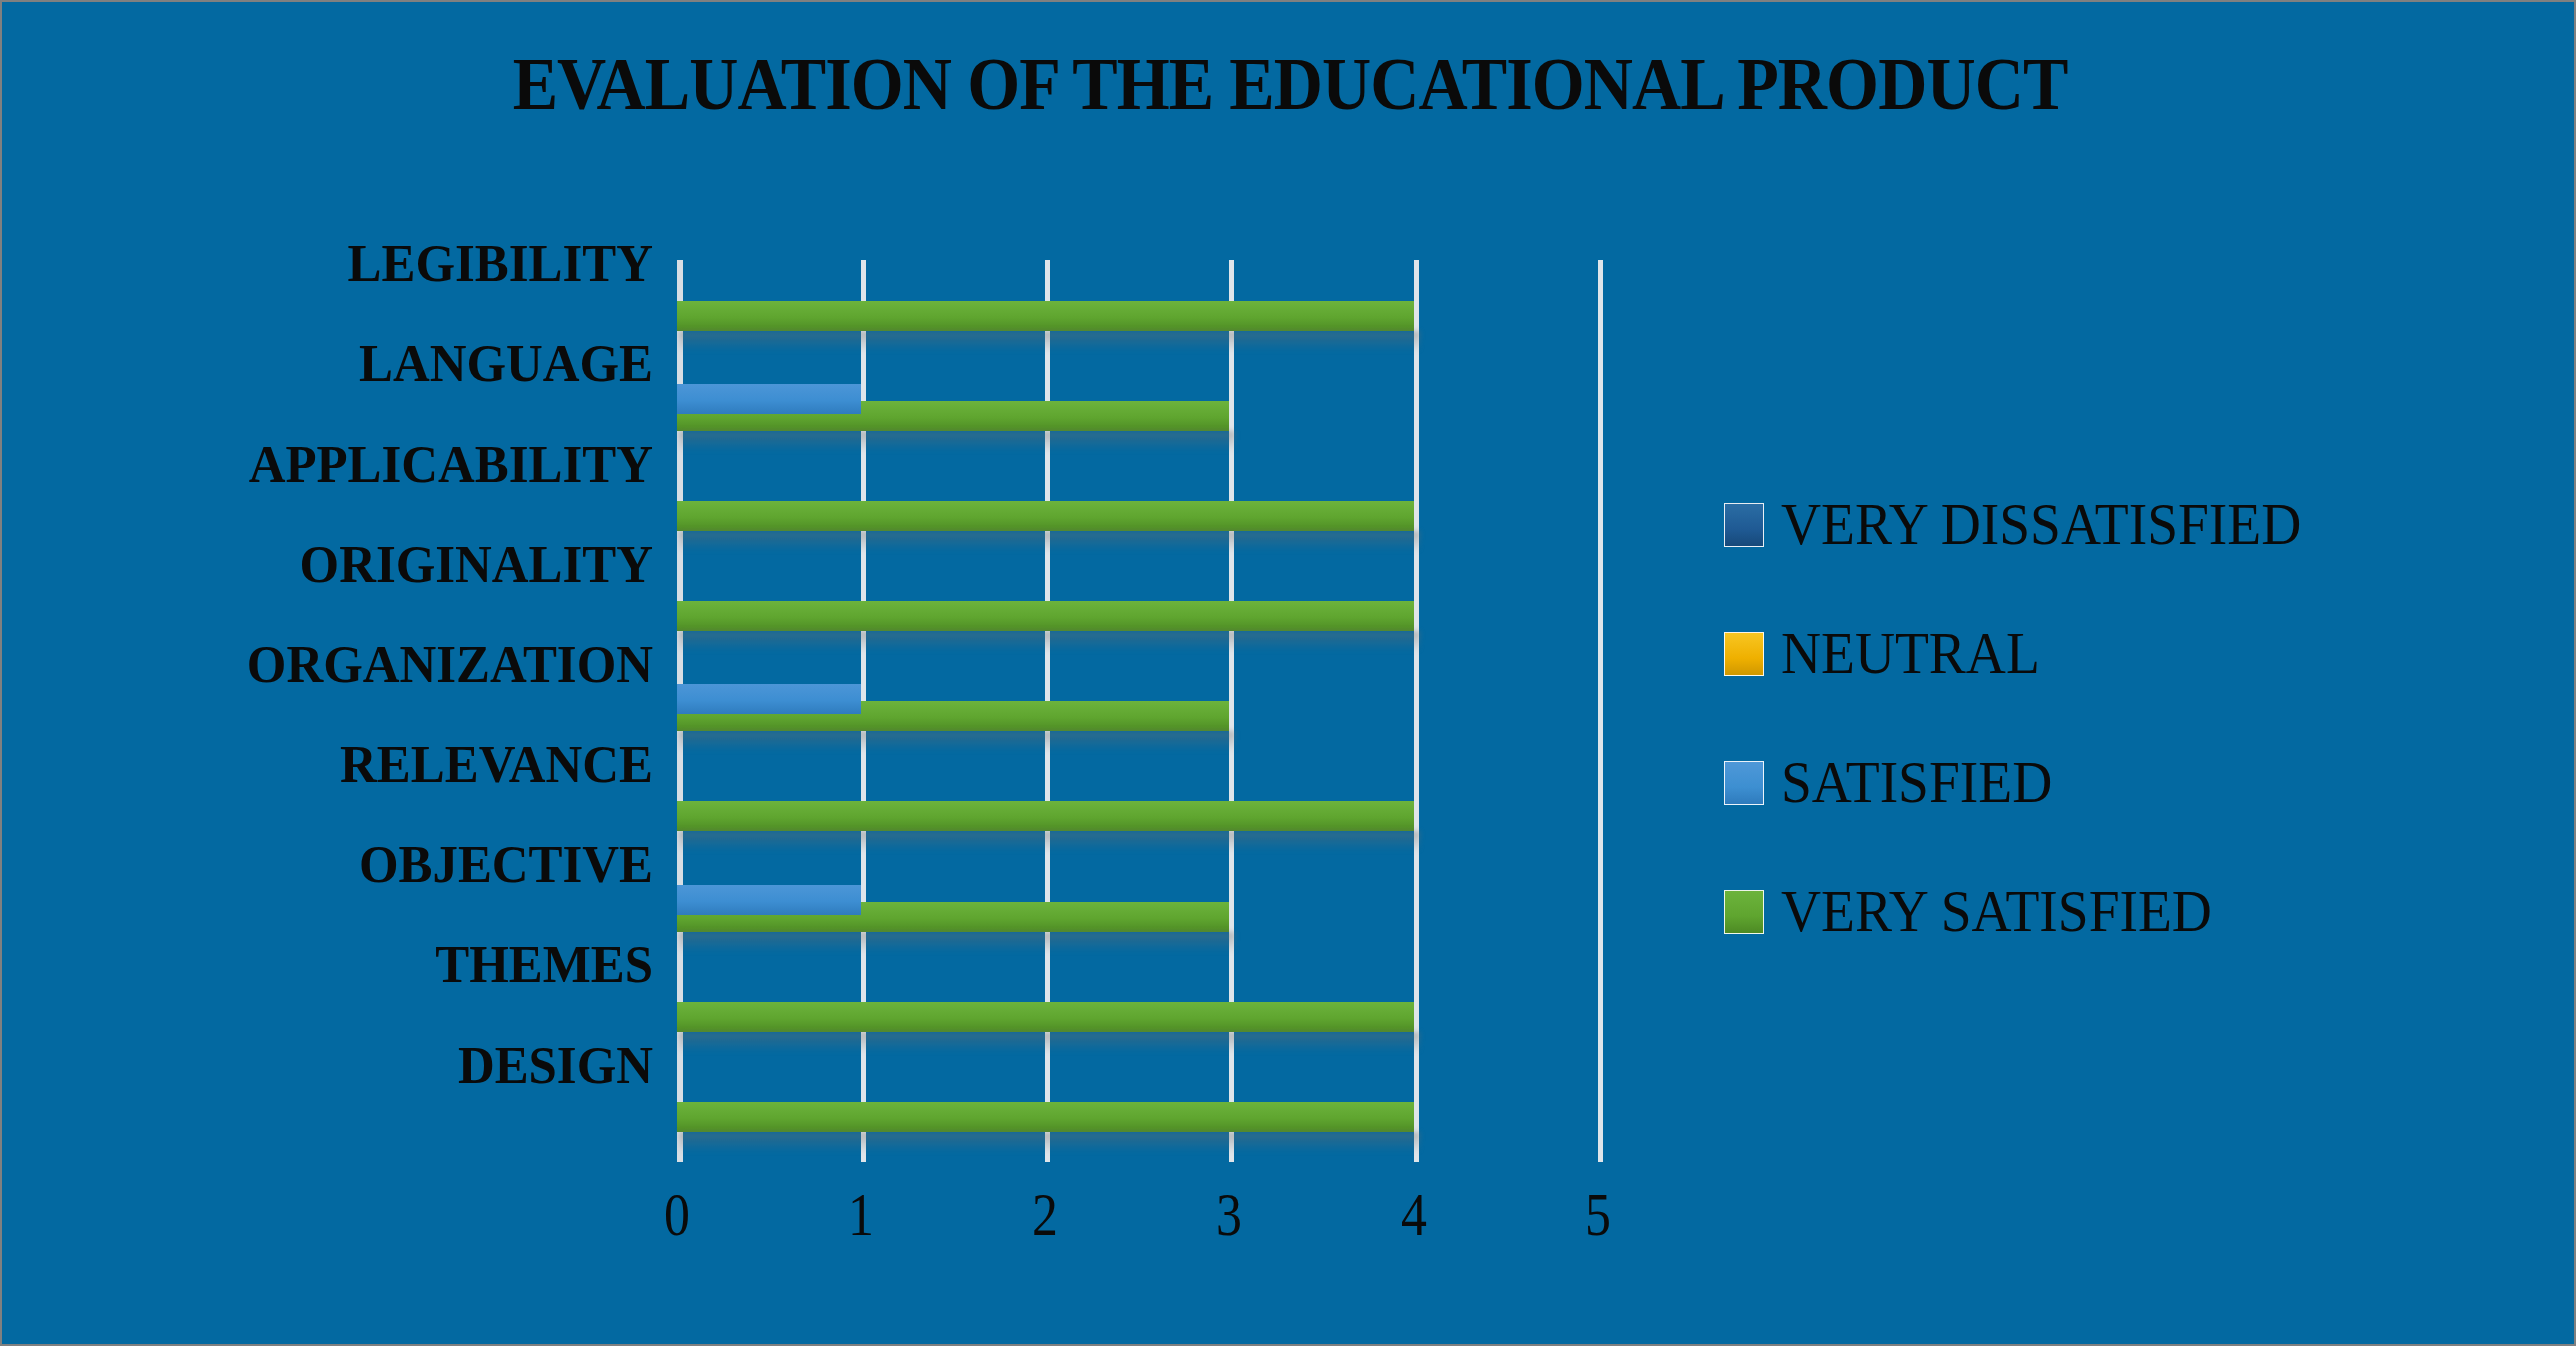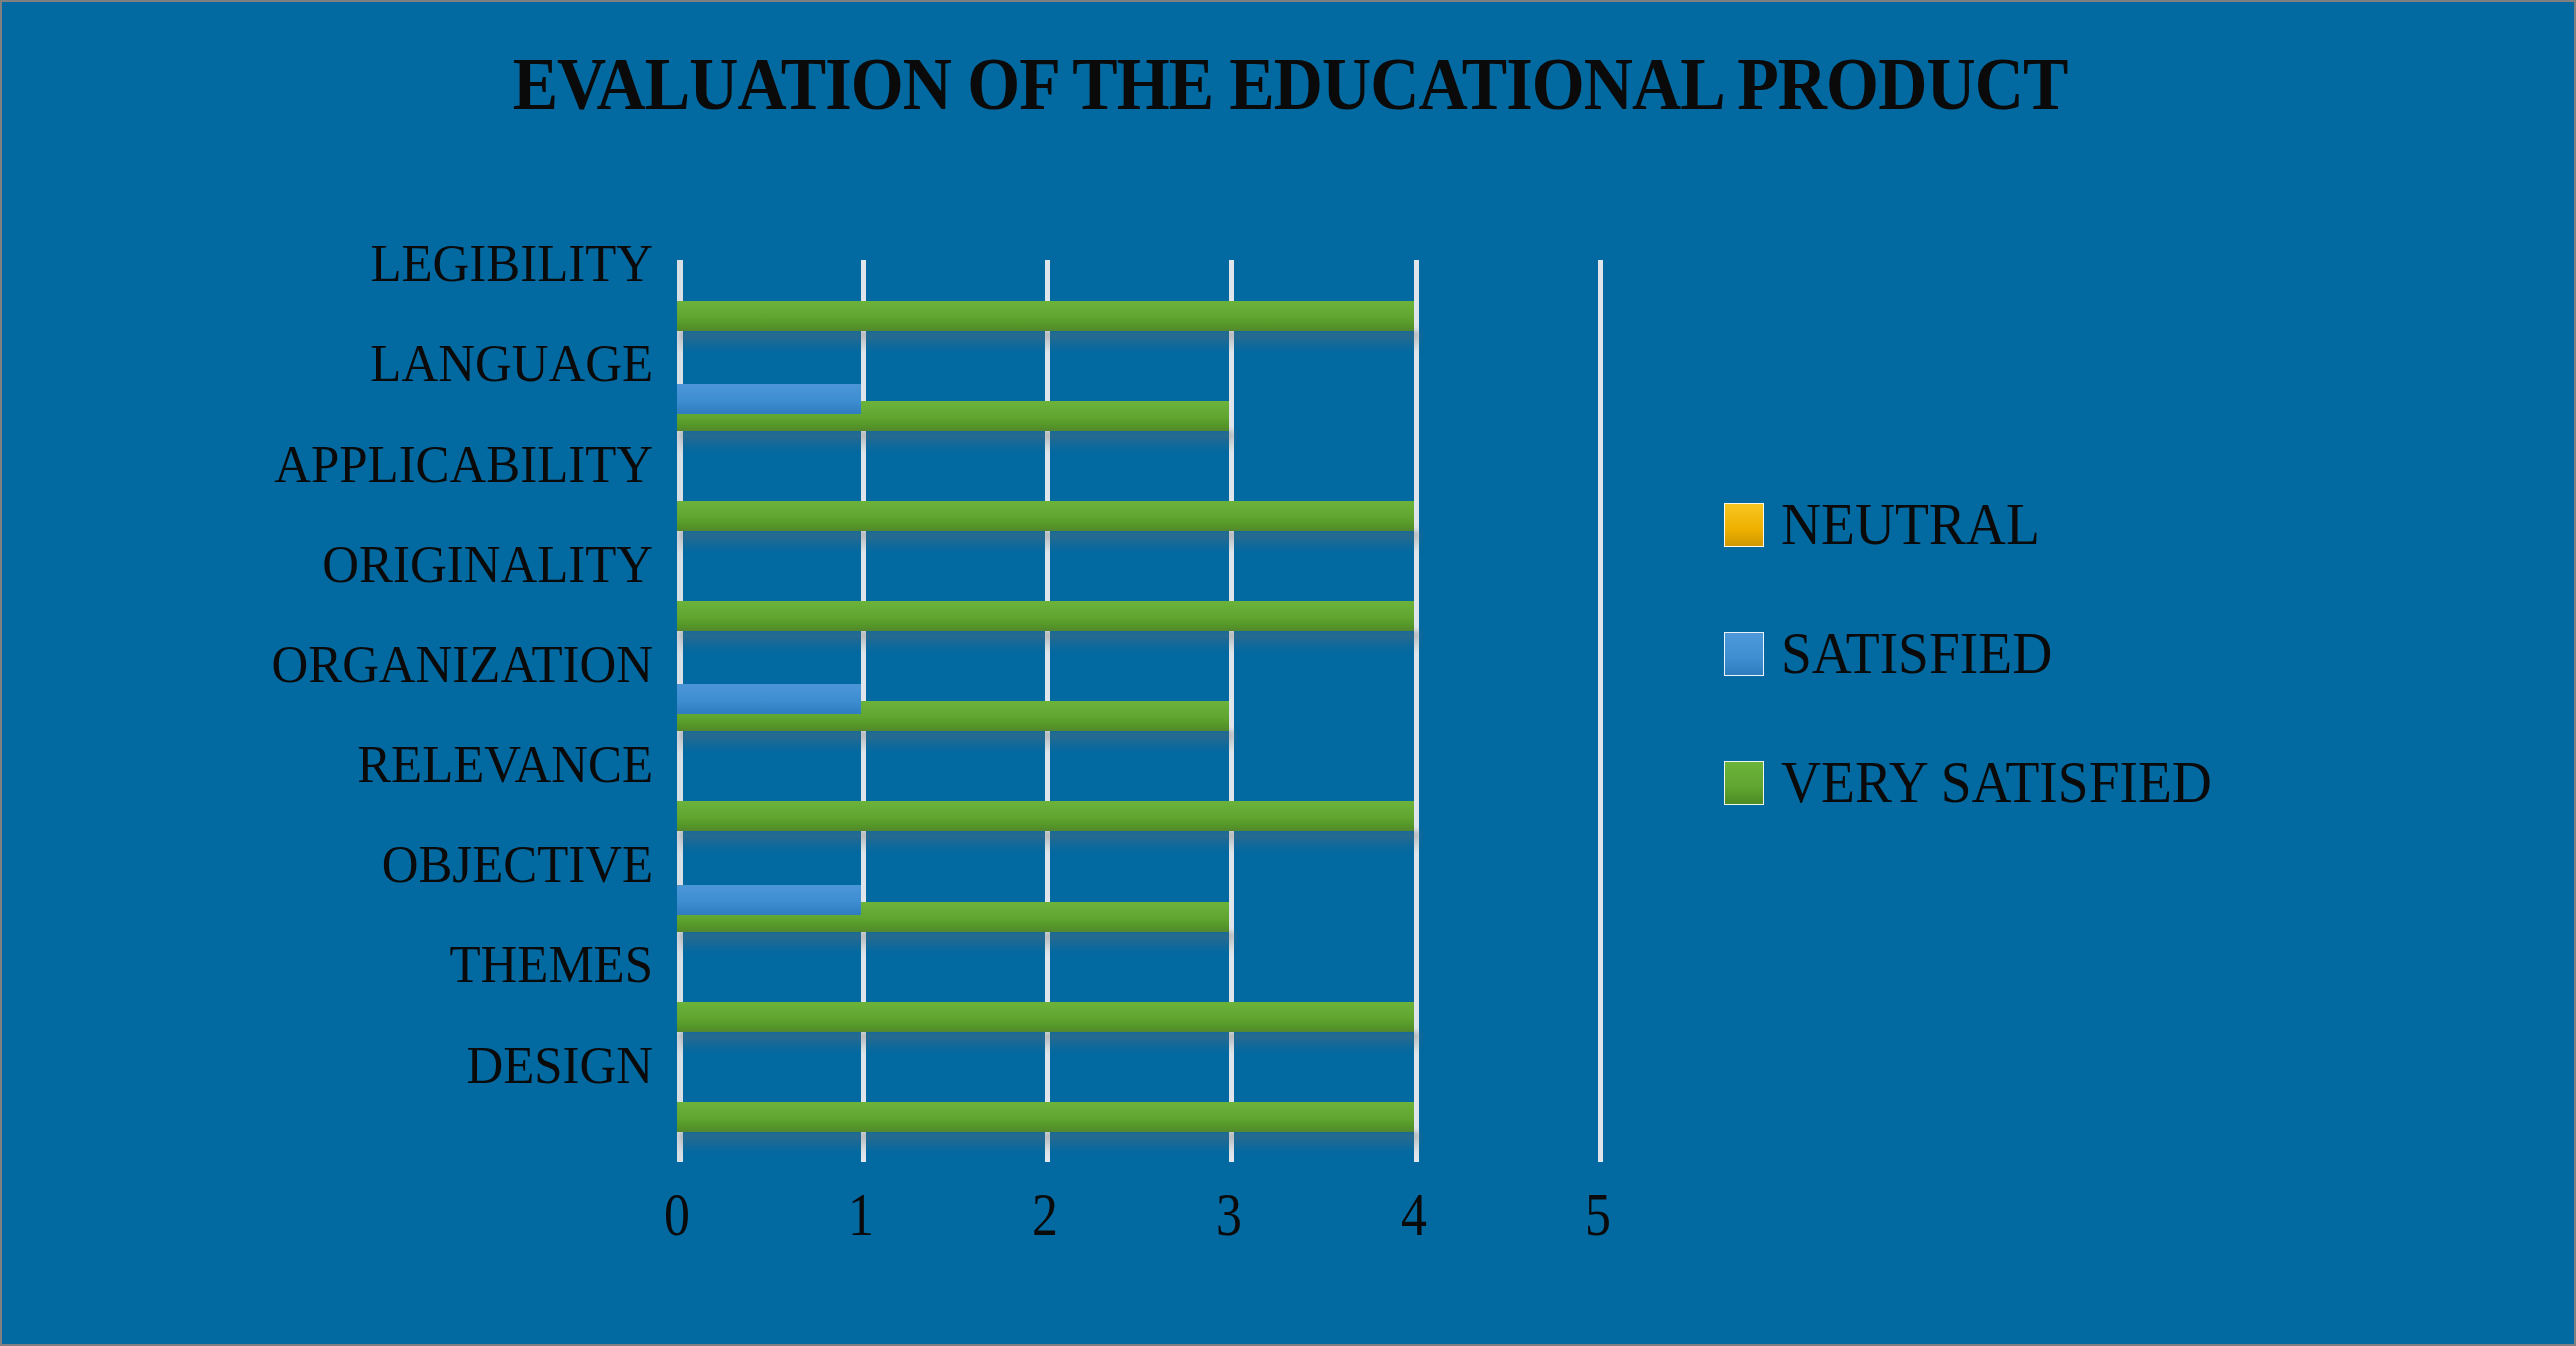--- a/index.html
+++ b/index.html
@@ -46,20 +46,21 @@
     height: 1049px;
   }
 
   
   #cat-labels {
     position: absolute;
     left: 0;
     top: 0;
     width: 668px;
     height: 925px;
+    font-weight: bold;
   }
   .cat-label {
     position: absolute;
     right: 17px;
     width: 649px;
     text-align: right;
     font-size: 53px;
     line-height: 53px;
     color: #0a0a0a;
     white-space: nowrap;
@@ -251,20 +252,24 @@
         <div class="x-tick" style="left: 368px;">2</div>
         <div class="x-tick" style="left: 552px;">3</div>
         <div class="x-tick" style="left: 737px;">4</div>
         <div class="x-tick" style="left: 921px;">5</div>
       </div>
 
   </div>
 
   <div id="legend">
       <div class="legend-item">
+        <span class="legend-swatch sw-verydissatisfied"></span>
+        <span class="legend-label">VERY DISSATISFIED</span>
+      </div>
+      <div class="legend-item">
         <span class="legend-swatch sw-neutral"></span>
         <span class="legend-label">NEUTRAL</span>
       </div>
       <div class="legend-item">
         <span class="legend-swatch sw-satisfied"></span>
         <span class="legend-label">SATISFIED</span>
       </div>
       <div class="legend-item">
         <span class="legend-swatch sw-verysatisfied"></span>
         <span class="legend-label">VERY SATISFIED</span>

